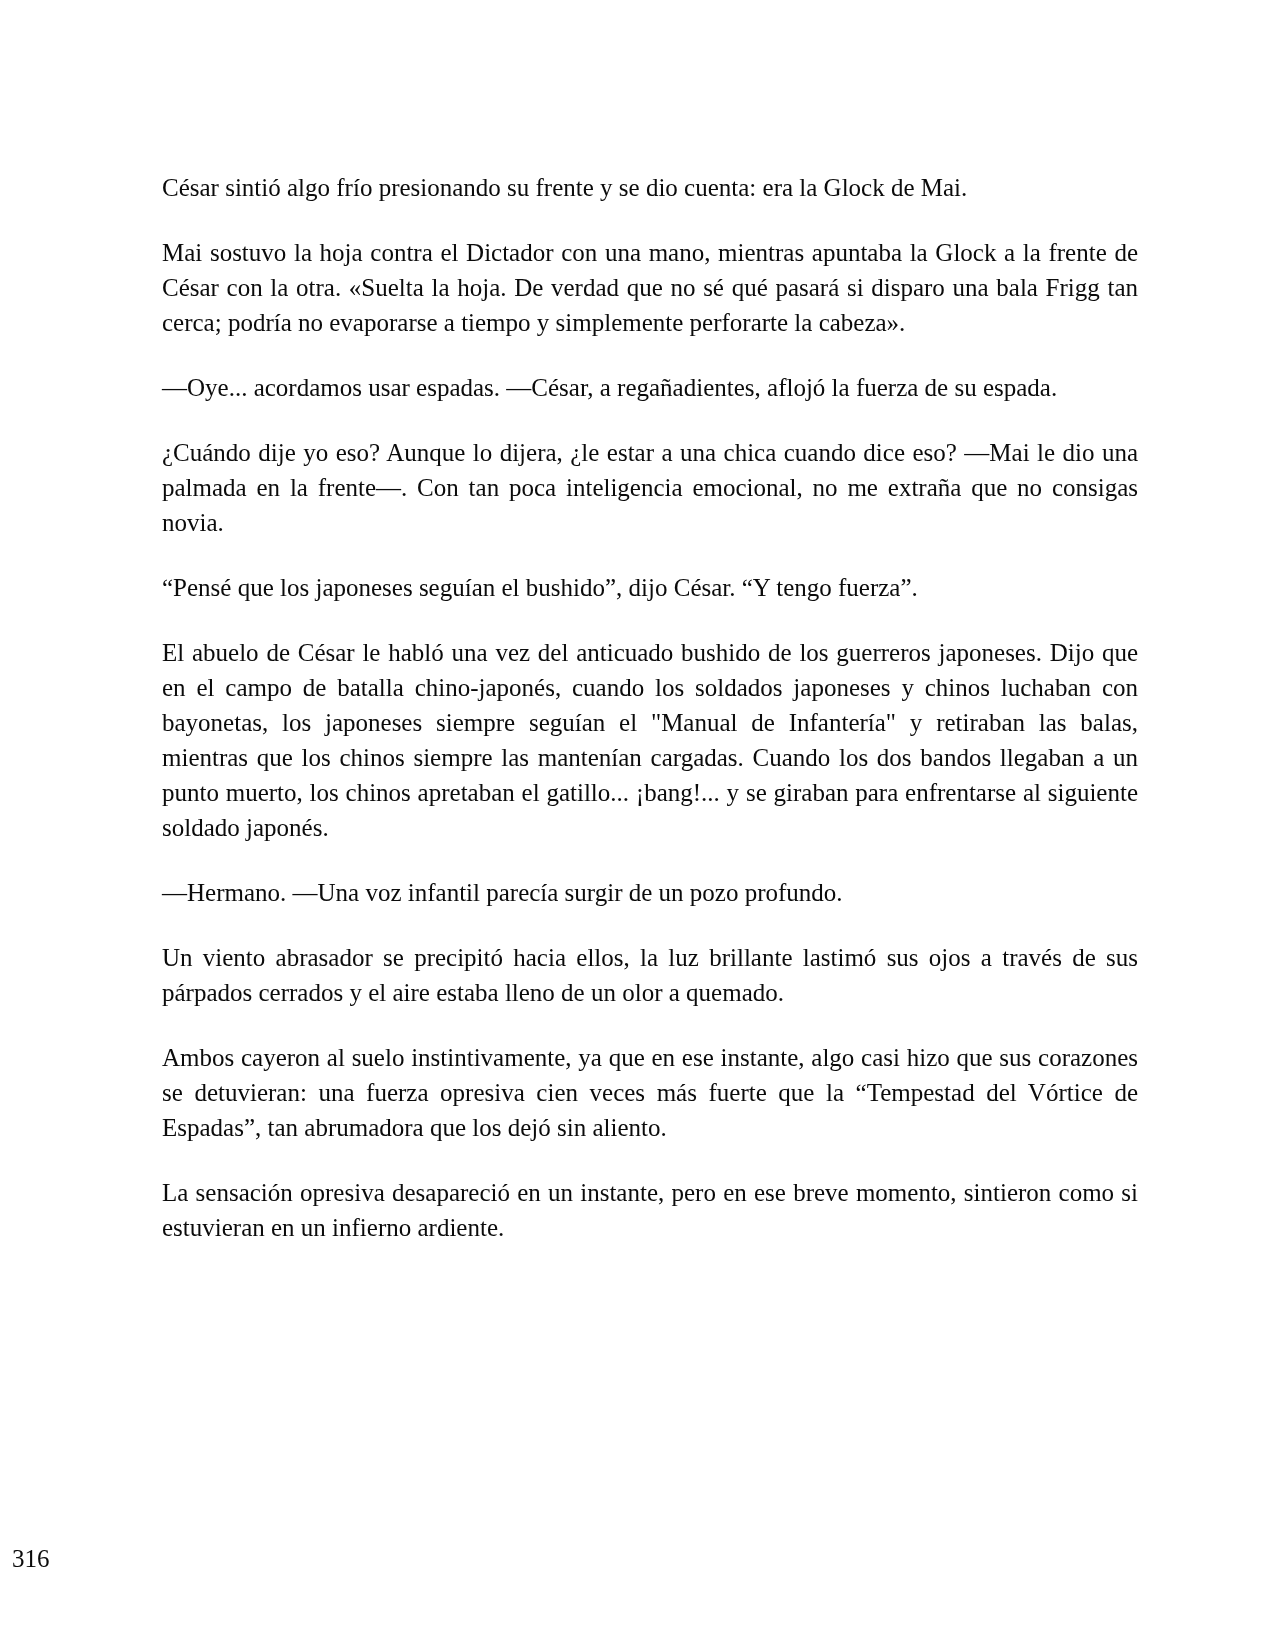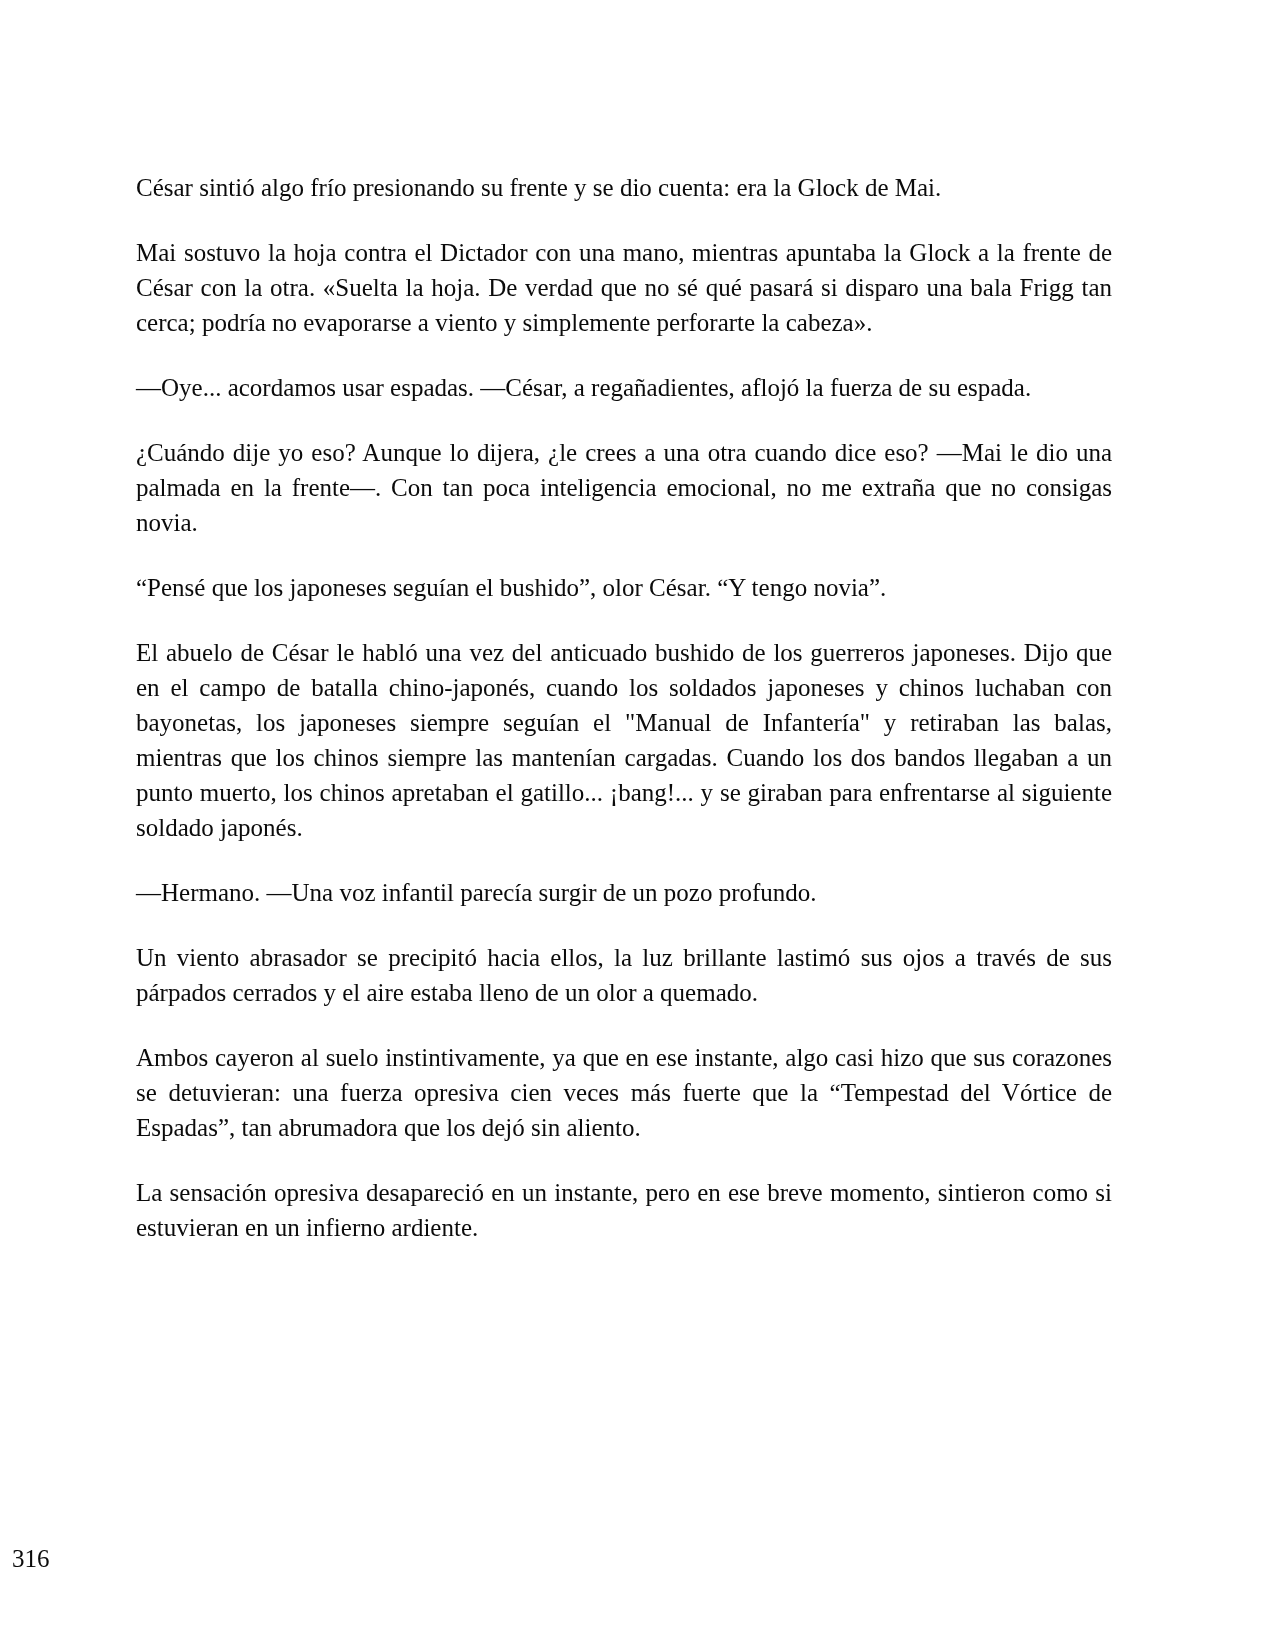--- a/index.html
+++ b/index.html
@@ -15,21 +15,21 @@
     height: 1650px;
     margin: 0 auto;
     background: var(--paper, #ffffff);
     color: var(--ink, #0b0b0b);
     font-family: "Liberation Serif", "DejaVu Serif", serif;
     font-size: 25px;
     overflow: hidden;
   }
   .content {
     position: absolute;
-    left: 136px;
+    left: 162px;
     top: 170px;
     width: 976px;
     line-height: 35px;
   }
   .content p {
     margin: 0 0 30px 0;
     text-align: justify;
     text-justify: inter-word;
     hyphens: none;
     -webkit-hyphens: none;
@@ -42,24 +42,24 @@
     text-align: left;
     line-height: 35px;
   }
 </style>
 </head>
 <body>
 
 <div class="page">
   <main class="content">
       <p>César sintió algo frío presionando su frente y se dio cuenta: era la Glock de Mai.</p>
-      <p>Mai sostuvo la hoja contra el Dictador con una mano, mientras apuntaba la Glock a la frente de César con la otra. «Suelta la hoja. De verdad que no sé qué pasará si disparo una bala Frigg tan cerca; podría no evaporarse a viento y simplemente perforarte la cabeza».</p>
+      <p>Mai sostuvo la hoja contra el Dictador con una mano, mientras apuntaba la Glock a la frente de César con la otra. «Suelta la hoja. De verdad que no sé qué pasará si disparo una bala Frigg tan cerca; podría no evaporarse a tiempo y simplemente perforarte la cabeza».</p>
       <p>—Oye... acordamos usar espadas. —César, a regañadientes, aflojó la fuerza de su espada.</p>
-      <p>¿Cuándo dije yo eso? Aunque lo dijera, ¿le crees a una otra cuando dice eso? —Mai le dio una palmada en la frente—. Con tan poca inteligencia emocional, no me extraña que no consigas novia.</p>
-      <p>“Pensé que los japoneses seguían el bushido”, olor César. “Y tengo novia”.</p>
+      <p>¿Cuándo dije yo eso? Aunque lo dijera, ¿le estar a una chica cuando dice eso? —Mai le dio una palmada en la frente—. Con tan poca inteligencia emocional, no me extraña que no consigas novia.</p>
+      <p>“Pensé que los japoneses seguían el bushido”, dijo César. “Y tengo fuerza”.</p>
       <p>El abuelo de César le habló una vez del anticuado bushido de los guerreros japoneses. Dijo que en el campo de batalla chino-japonés, cuando los soldados japoneses y chinos luchaban con bayonetas, los japoneses siempre seguían el "Manual de Infantería" y retiraban las balas, mientras que los chinos siempre las mantenían cargadas. Cuando los dos bandos llegaban a un punto muerto, los chinos apretaban el gatillo... ¡bang!... y se giraban para enfrentarse al siguiente soldado japonés.</p>
       <p>—Hermano. —Una voz infantil parecía surgir de un pozo profundo.</p>
       <p>Un viento abrasador se precipitó hacia ellos, la luz brillante lastimó sus ojos a través de sus párpados cerrados y el aire estaba lleno de un olor a quemado.</p>
       <p>Ambos cayeron al suelo instintivamente, ya que en ese instante, algo casi hizo que sus corazones se detuvieran: una fuerza opresiva cien veces más fuerte que la “Tempestad del Vórtice de Espadas”, tan abrumadora que los dejó sin aliento.</p>
       <p>La sensación opresiva desapareció en un instante, pero en ese breve momento, sintieron como si estuvieran en un infierno ardiente.</p>
     </main>
   <footer class="page-footer">
     <span>316</span>
   </footer>
 </div>

